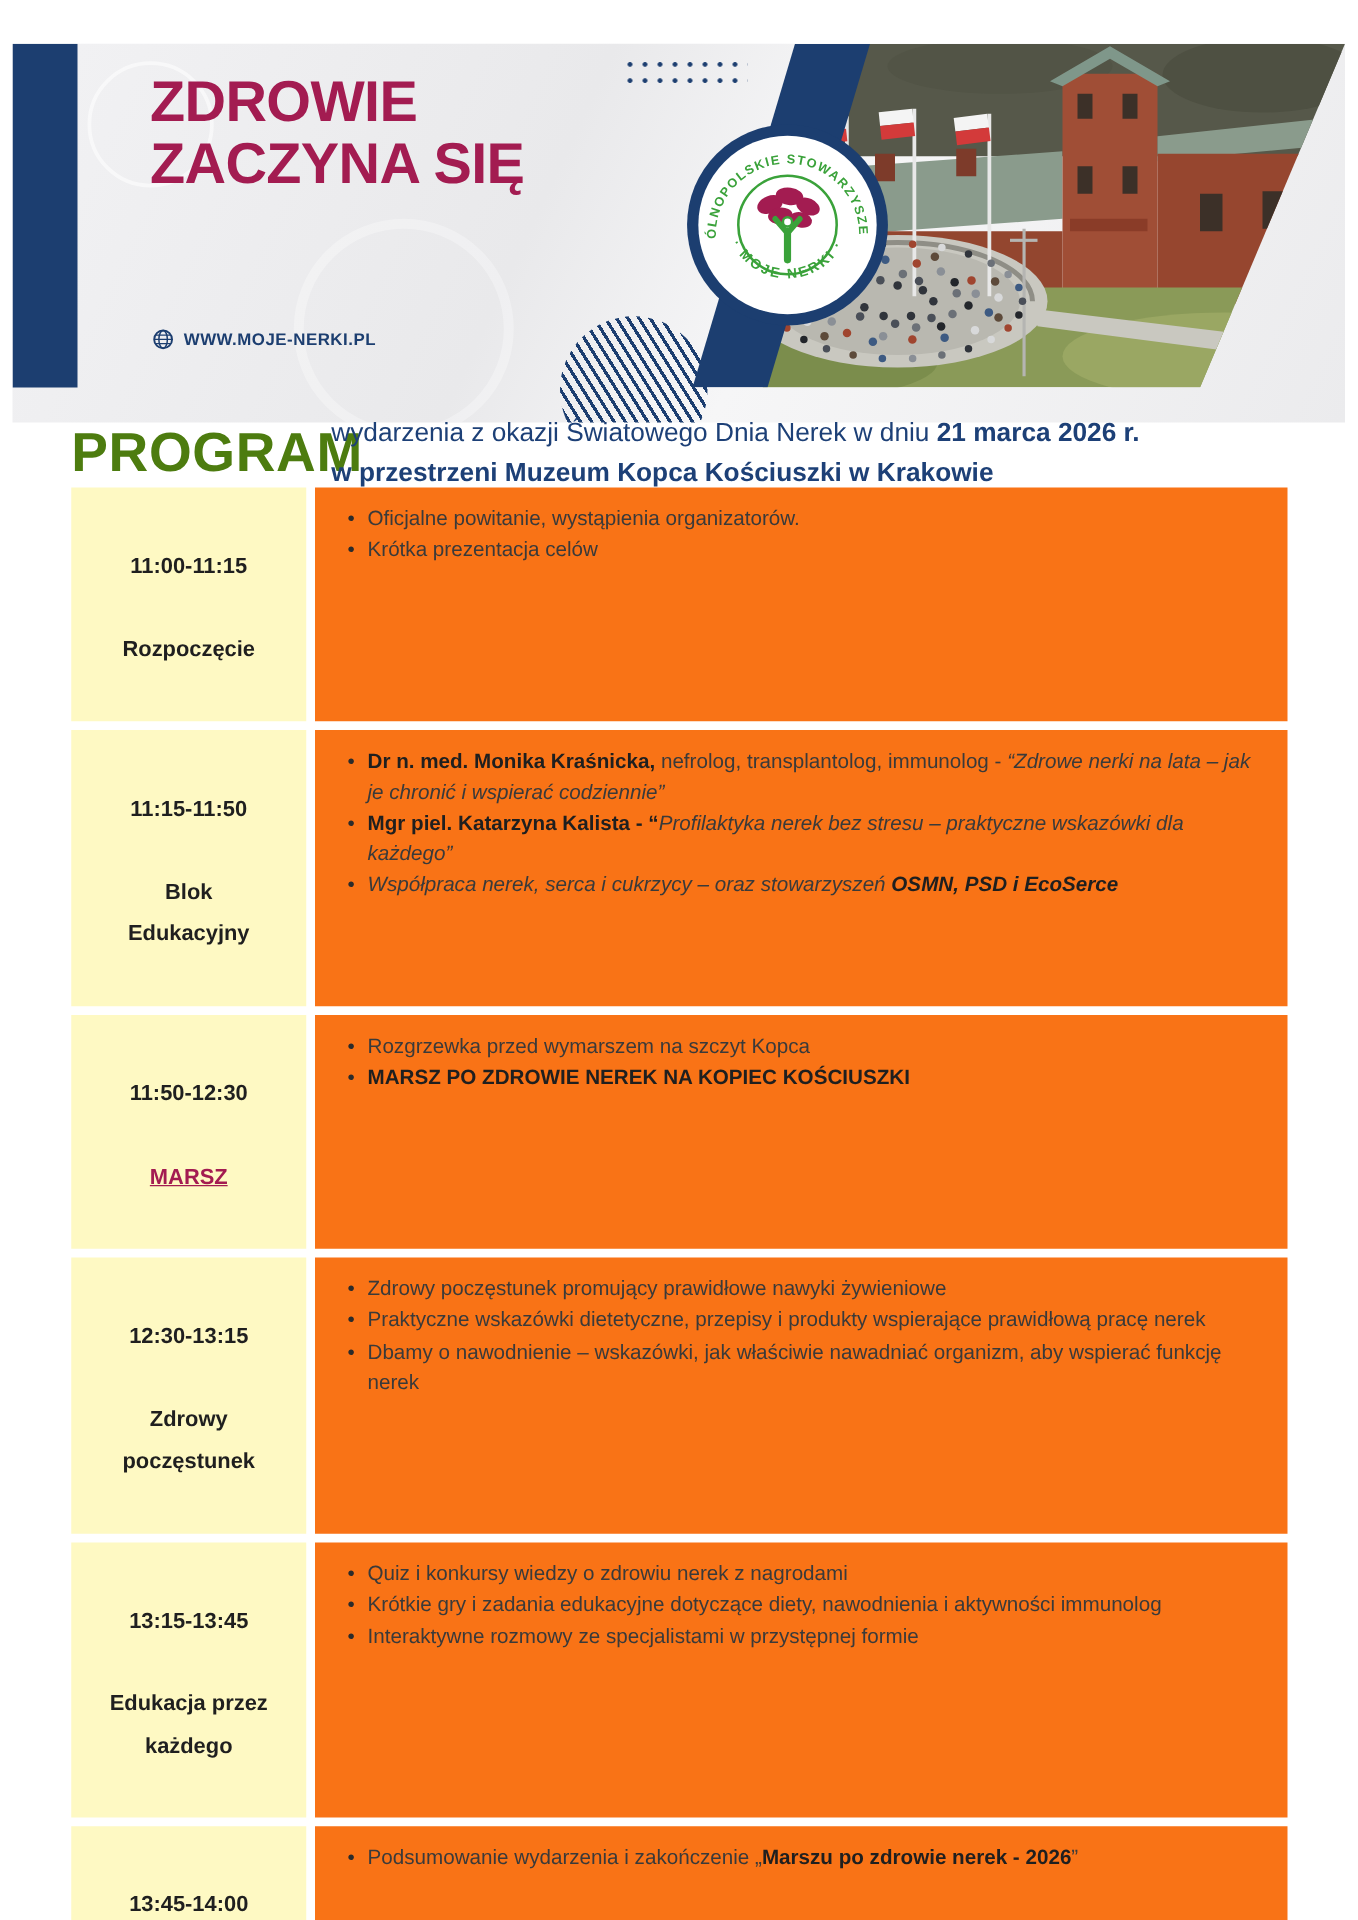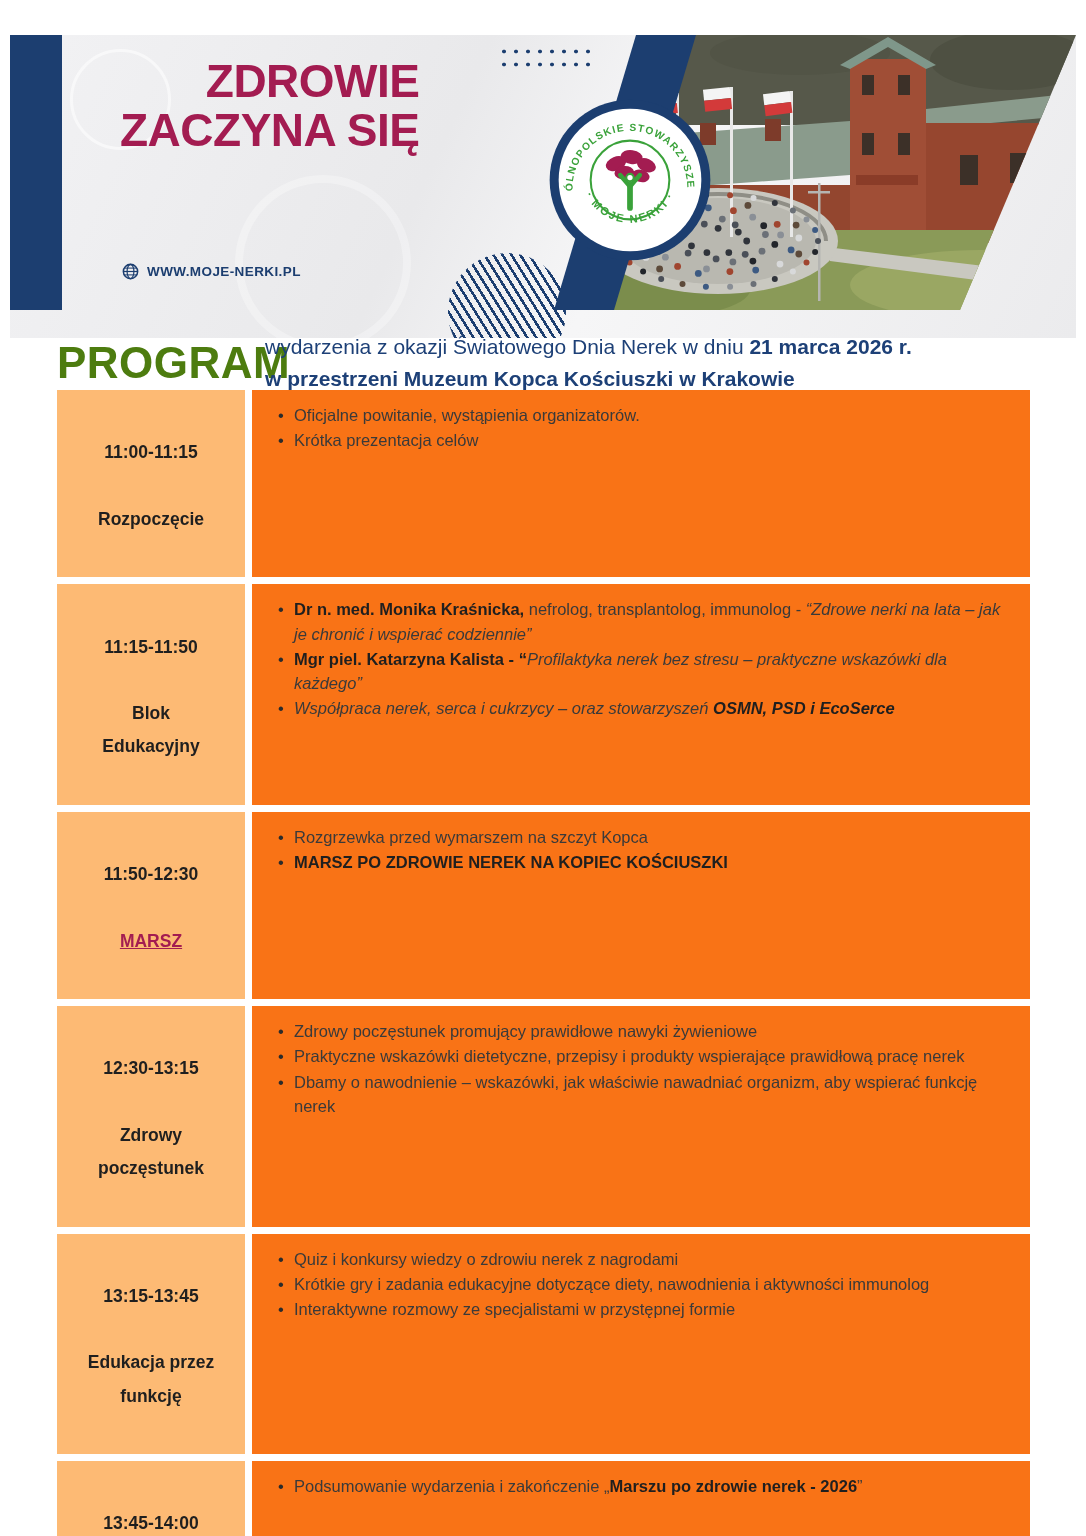--- a/index.html
+++ b/index.html
@@ -1,21 +1,21 @@
 <!DOCTYPE html>
 <html><head>
 <meta charset="utf-8">
 <style>
   html,body{margin:0;padding:0;background:#fff;}
   .canvas{position:relative;width:1086px;height:1536px;background:#fff;overflow:hidden;
           font-family:"Liberation Sans","DejaVu Sans",sans-serif;}
 
   
   .hdr{position:absolute;left:10px;top:35px;width:1066px;height:303px;overflow:hidden;
-       background:linear-gradient(115deg,#f2f2f4 0%,#e9e9eb 40%,#f6f6f7 58%,#ebebed 100%);text-align:right;}
+       background:linear-gradient(115deg,#f2f2f4 0%,#e9e9eb 40%,#f6f6f7 58%,#ebebed 100%);}
   .hdr-bar{position:absolute;left:0;top:0;width:52px;height:275px;background:#1c3e70;}
   .deco-ring{position:absolute;border-radius:50%;}
   .ring1{left:60px;top:14px;width:95px;height:95px;border:3px solid rgba(255,255,255,.55);}
   .ring2{left:225px;top:140px;width:160px;height:160px;border:8px solid rgba(255,255,255,.30);}
   .dots-grid{position:absolute;left:488px;top:10px;width:100px;height:24px;
     background-image:radial-gradient(circle,#1c3e70 1.6px,transparent 2.2px);
     background-size:12px 13px;}
   .striped-circle{position:absolute;left:438px;top:218px;width:118px;height:118px;border-radius:50%;
     background:repeating-linear-gradient(58deg,#1c3e70 0 2.6px,transparent 2.6px 7.6px);}
   .hdr-title{position:absolute;left:110px;top:22px;font-size:46px;line-height:1.06;font-weight:800;
@@ -31,21 +31,21 @@
 
   
   .prog-heading{position:absolute;left:57px;top:338px;font-size:44px;font-weight:800;color:#4d7c0f;letter-spacing:.5px;}
   .prog-intro{position:absolute;left:265px;top:331px;width:780px;font-size:21px;line-height:1.5;color:#1d4077;}
   .prog-intro .seg-b{font-weight:800;color:#1d4077;}
 
   
   .main{position:absolute;left:0;top:390px;width:1086px;}
   .sched{padding:0 56px 0 57px;}
   .s-row{display:flex;gap:7px;margin-bottom:7px;}
-  .s-time{flex:0 0 172px;background:#fdba74;text-align:center;padding:13px 8px 8px;
+  .s-time{flex:0 0 172px;background:#fef9c3;text-align:center;padding:13px 8px 8px;
     font-weight:700;font-size:17.5px;color:#1f1f1f;line-height:1.9;white-space:pre-line;}
   .s-time .l{font-size:17.5px;}
   .s-time .l.accent{color:#a31c51;text-decoration:underline;}
   .s-content{flex:1;background:#f97316;padding:12px 22px 10px 20px;font-size:16.5px;
     line-height:1.47;color:#3a3a3a;}
   .bullet{position:relative;padding-left:22px;margin:1px 0;}
   .bullet::before{content:"•";position:absolute;left:6px;top:0;color:#2b2b2b;}
   .seg-b{font-weight:700;color:#1f1f1f;}
   .seg-i{font-style:italic;}
   .s-row:nth-child(1){min-height:68px}.s-row:nth-child(2){min-height:138px}
@@ -300,21 +300,21 @@
             <div class="bullet"><span>Zdrowy poczęstunek promujący prawidłowe nawyki żywieniowe</span></div>
             <div class="bullet"><span>Praktyczne wskazówki dietetyczne, przepisy i produkty wspierające prawidłową pracę nerek</span></div>
             <div class="bullet"><span>Dbamy o nawodnienie – wskazówki, jak właściwie nawadniać organizm, aby wspierać funkcję nerek</span></div>
           </div>
   </div>
 
   <div class="s-row">
     <div class="s-time">
       <div class="t">13:15-13:45</div>
       <div class="l">Edukacja przez
-funkcję</div>
+każdego</div>
     </div>
     <div class="s-content">
             <div class="bullet"><span>Quiz i konkursy wiedzy o zdrowiu nerek z nagrodami</span></div>
             <div class="bullet"><span>Krótkie gry i zadania edukacyjne dotyczące diety, nawodnienia i aktywności immunolog</span></div>
             <div class="bullet"><span>Interaktywne rozmowy ze specjalistami w przystępnej formie</span></div>
           </div>
   </div>
 
   <div class="s-row">
     <div class="s-time">

